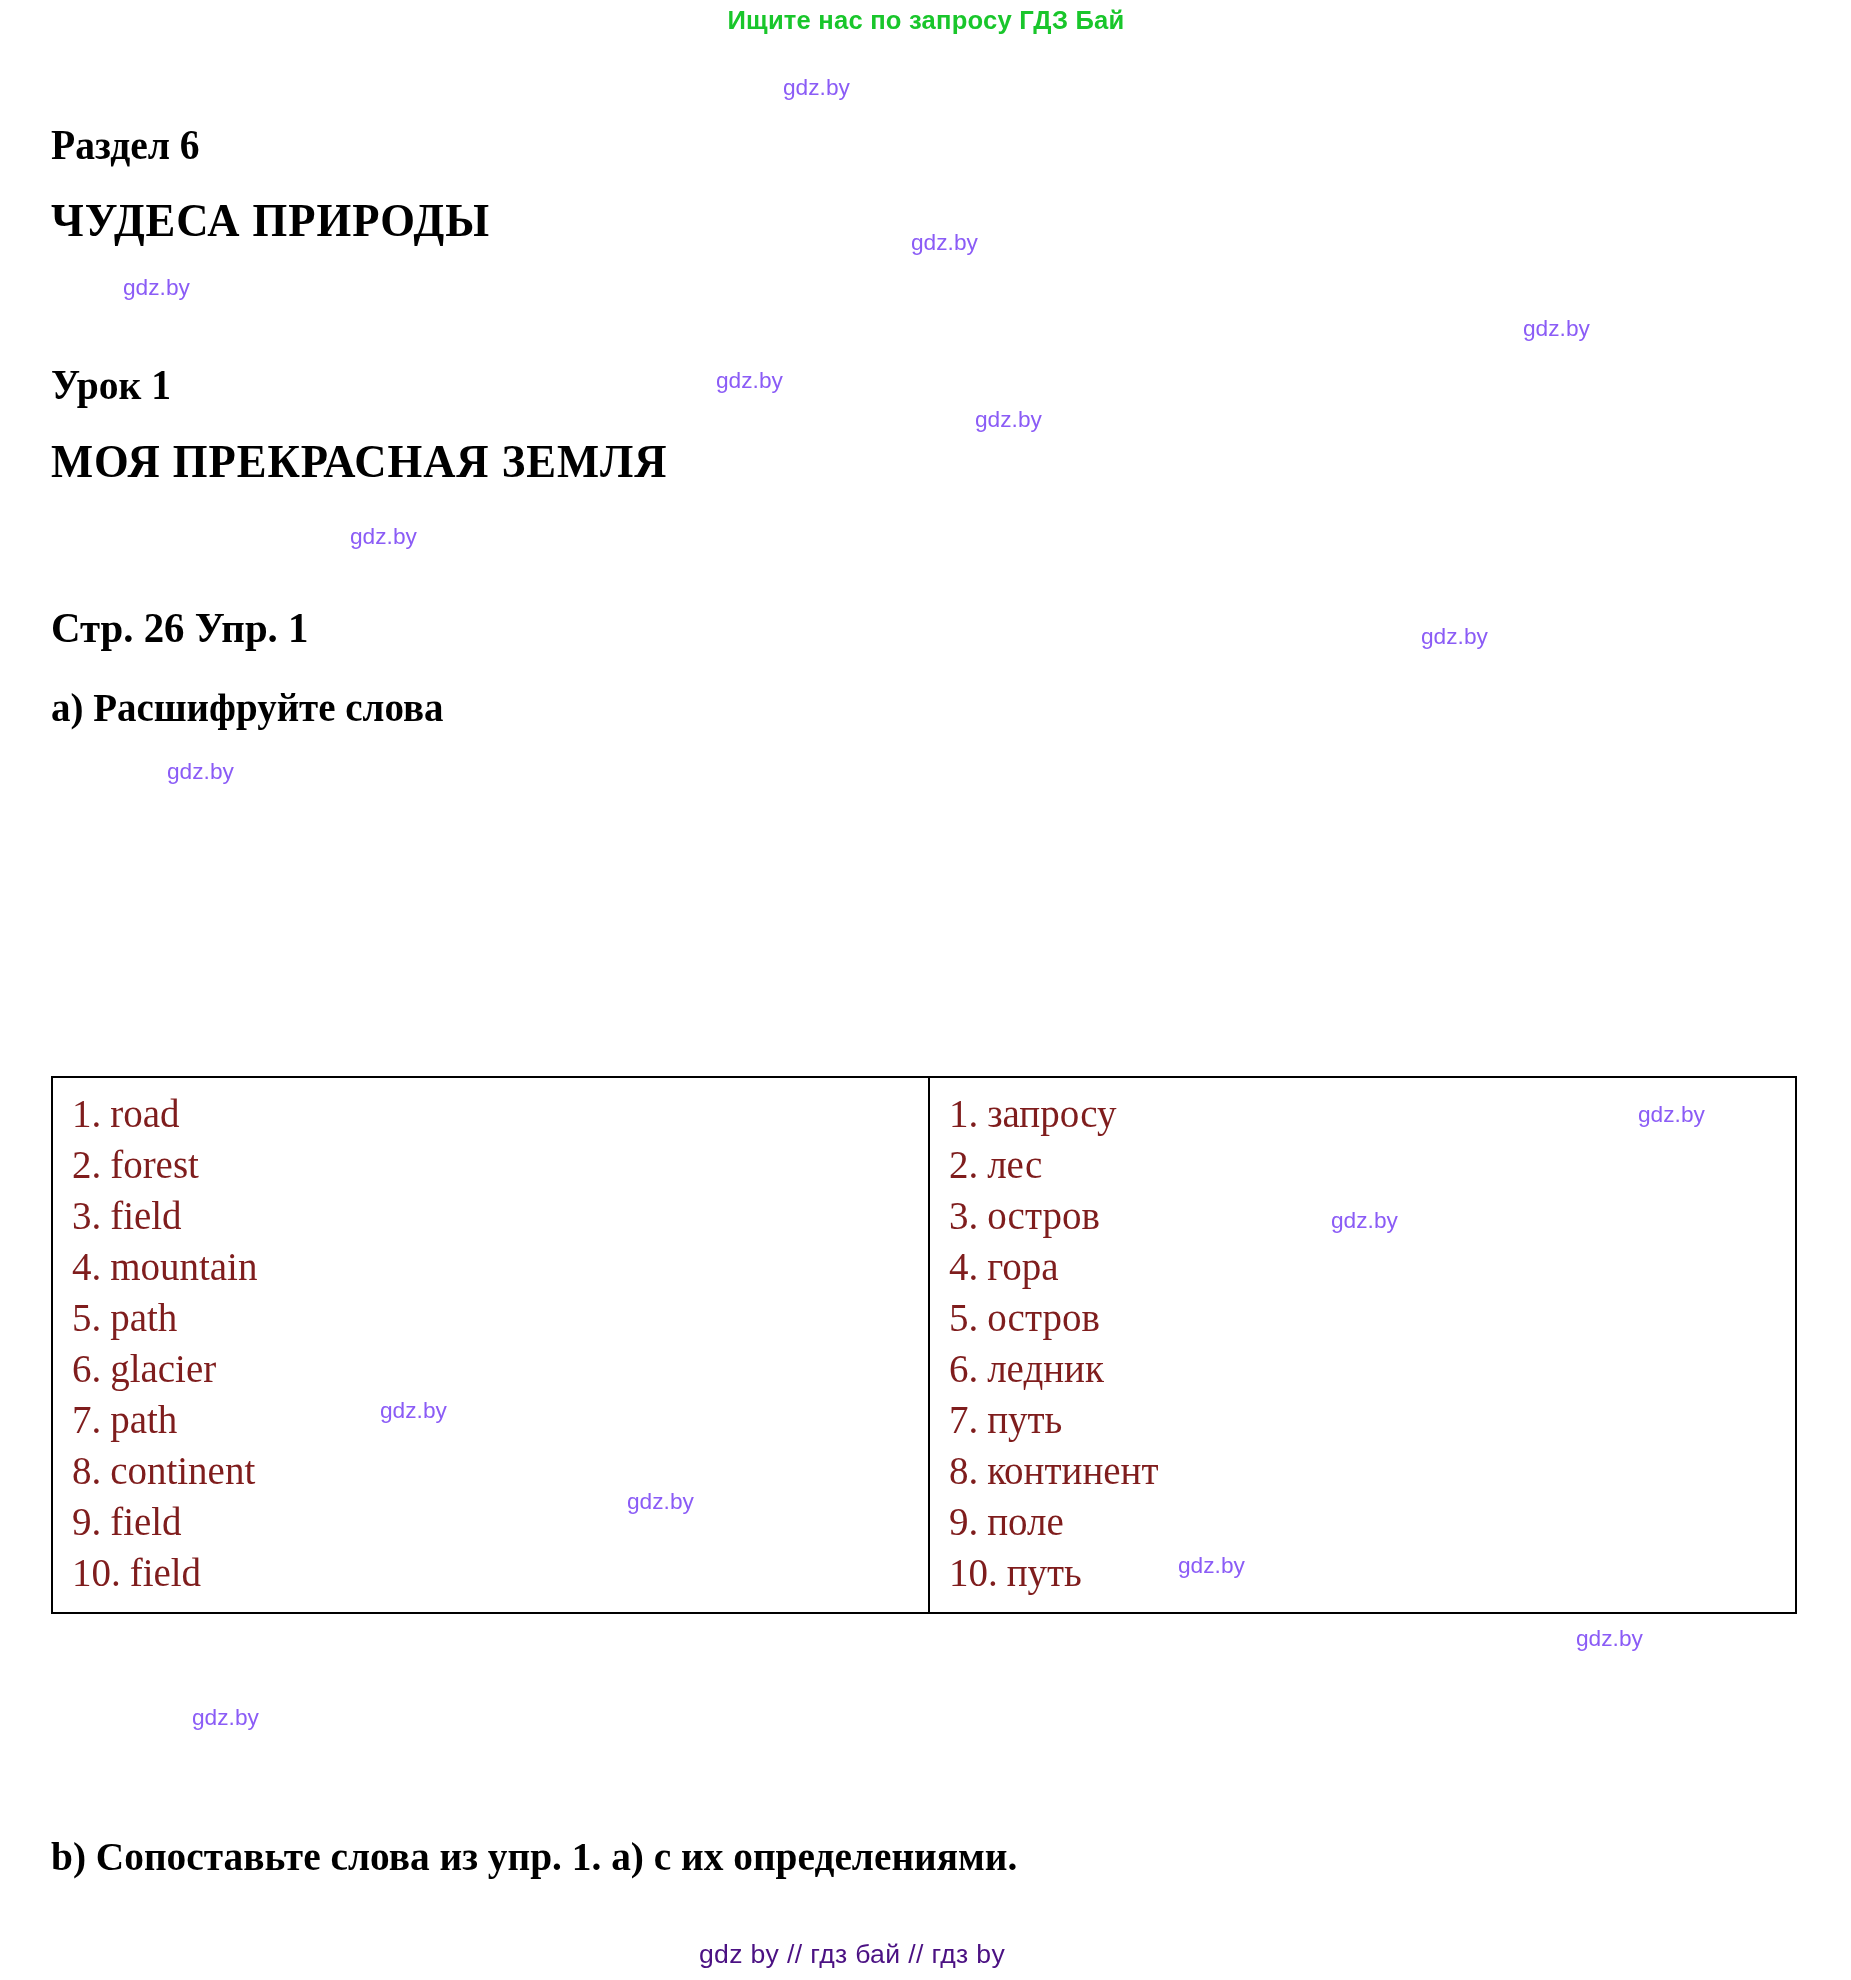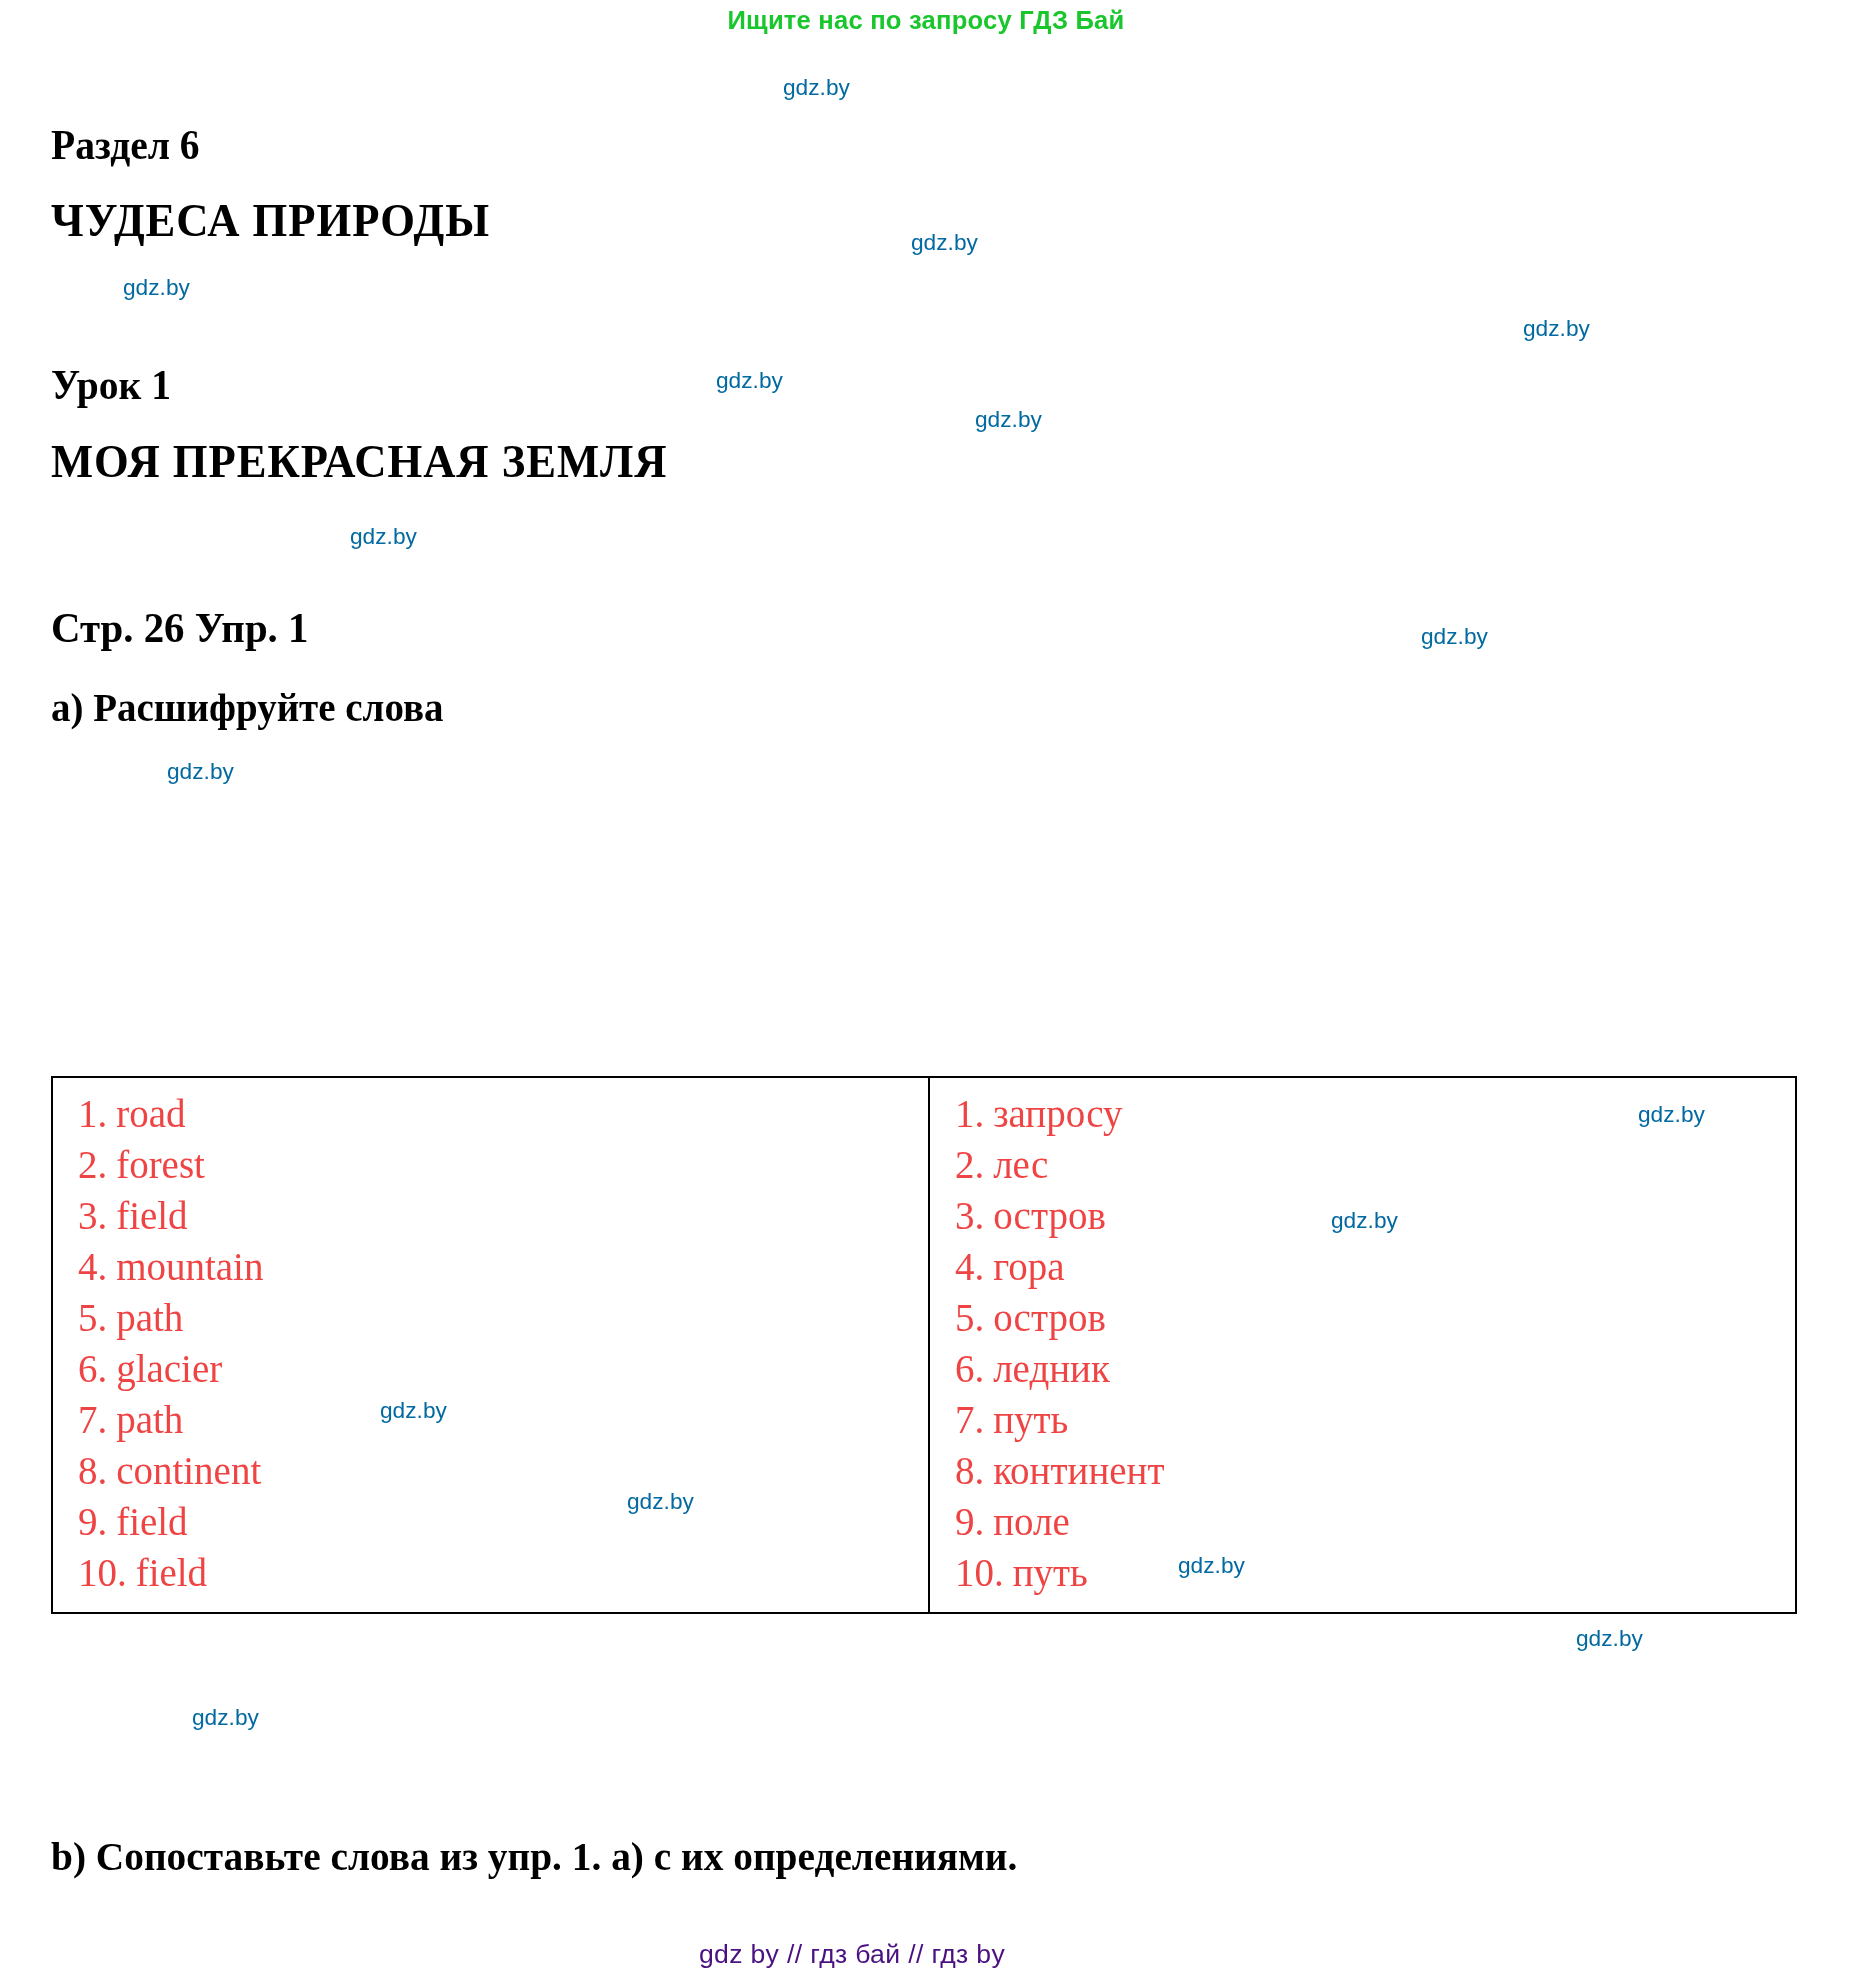--- a/index.html
+++ b/index.html
@@ -30,21 +30,21 @@
     color: #19C62B;
     white-space: nowrap;
   }
 
   
   .watermark {
     position: absolute;
     font-family: "Liberation Sans", "DejaVu Sans", sans-serif;
     font-size: 22.7px;
     font-weight: 400;
-    color: #0369a1;
+    color: #8b5cf6;
     white-space: nowrap;
     letter-spacing: 0px;
   }
 
   
   .heading {
     position: absolute;
     font-family: "Liberation Serif", "DejaVu Serif", serif;
     font-weight: 700;
     color: #000000;
@@ -77,23 +77,23 @@
   #words-table td.col-ru { width: 865px; }
   .word-list {
     list-style: none;
     margin: 0;
     padding: 0;
   }
   .word-item {
     font-family: "Liberation Serif", "DejaVu Serif", serif;
     font-size: 39px;
     line-height: 51px;
-    color: #ef4444;
+    color: #7f1d1d;
     white-space: nowrap;
-    padding-left: 25px;
+    padding-left: 19px;
   }
   .word-item .idx { display: inline-block; min-width: 0; }
   .word-item .txt { padding-left: 8.9px; }
 
   
   #footer-brand {
     position: absolute;
     left: 0;
     top: 1939px;
     width: 1704px;

